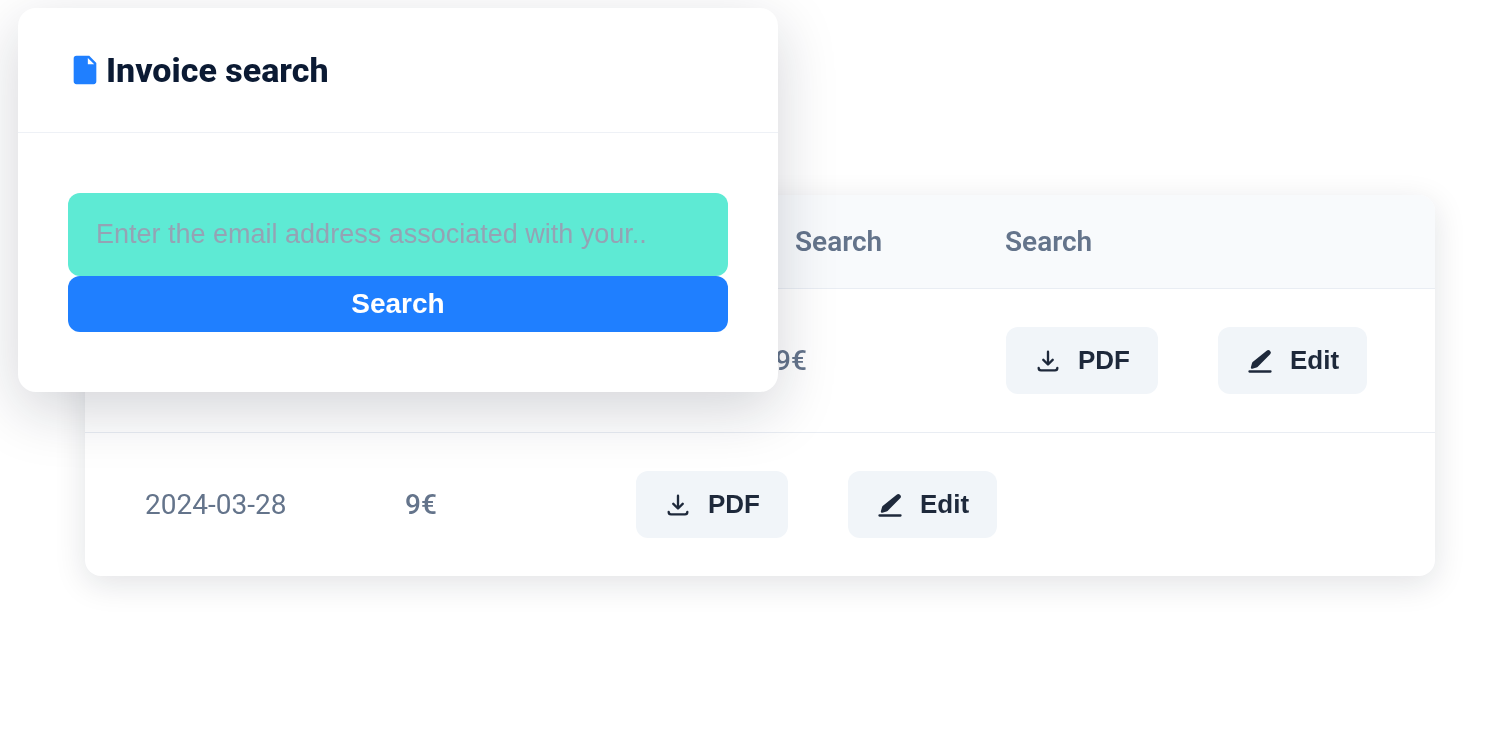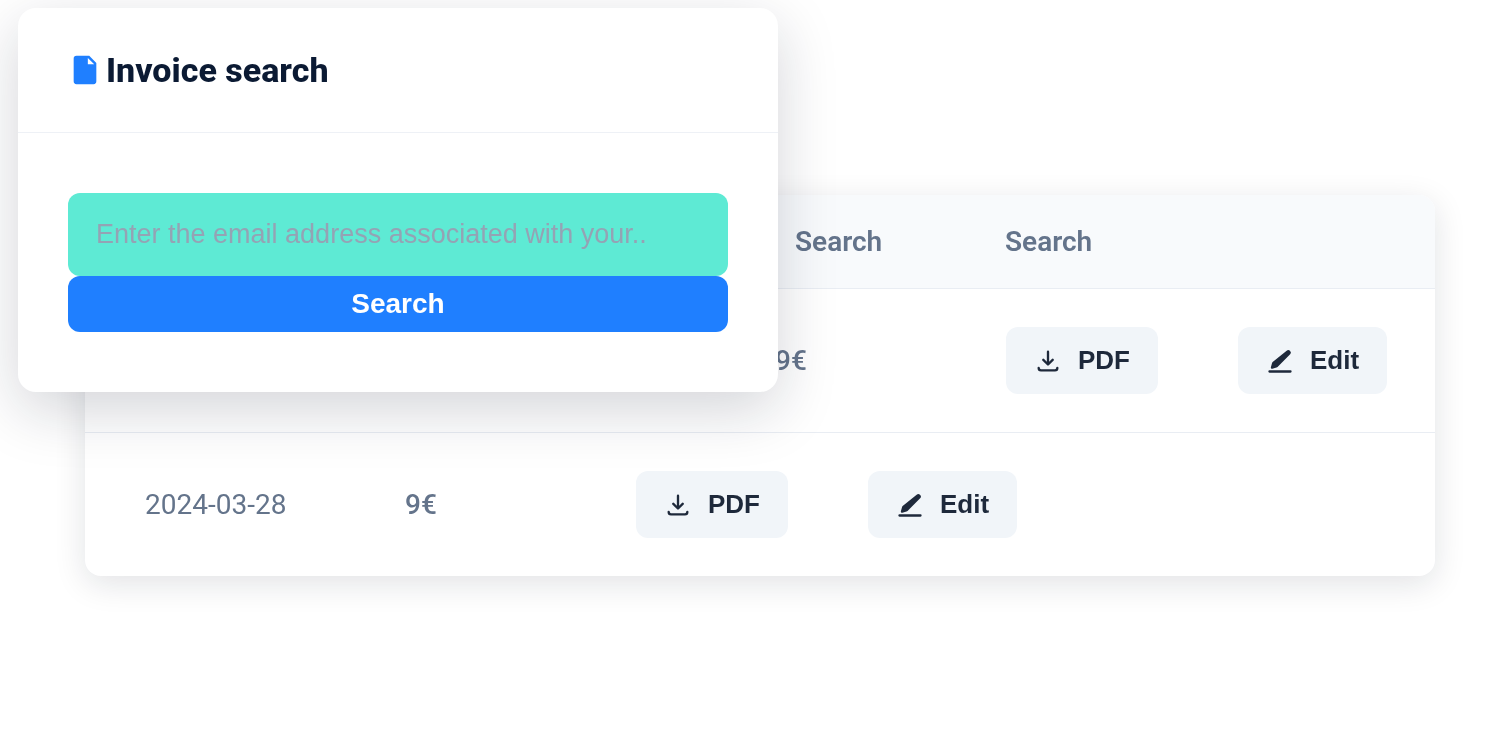--- a/index.html
+++ b/index.html
@@ -64,21 +64,21 @@
     cursor: pointer;
   }
   .cell-amount {
     width: 210px;
     color: #64748b;
     font-size: 28px;
     font-weight: 500;
   }
   .cell-actions {
     display: flex;
-    gap: 80px;
+    gap: 60px;
     padding-left: 21px;
   }
 
   .action-btn {
     display: inline-flex;
     align-items: center;
     gap: 16px;
     background: #f1f5f9;
     border: none;
     border-radius: 12px;

